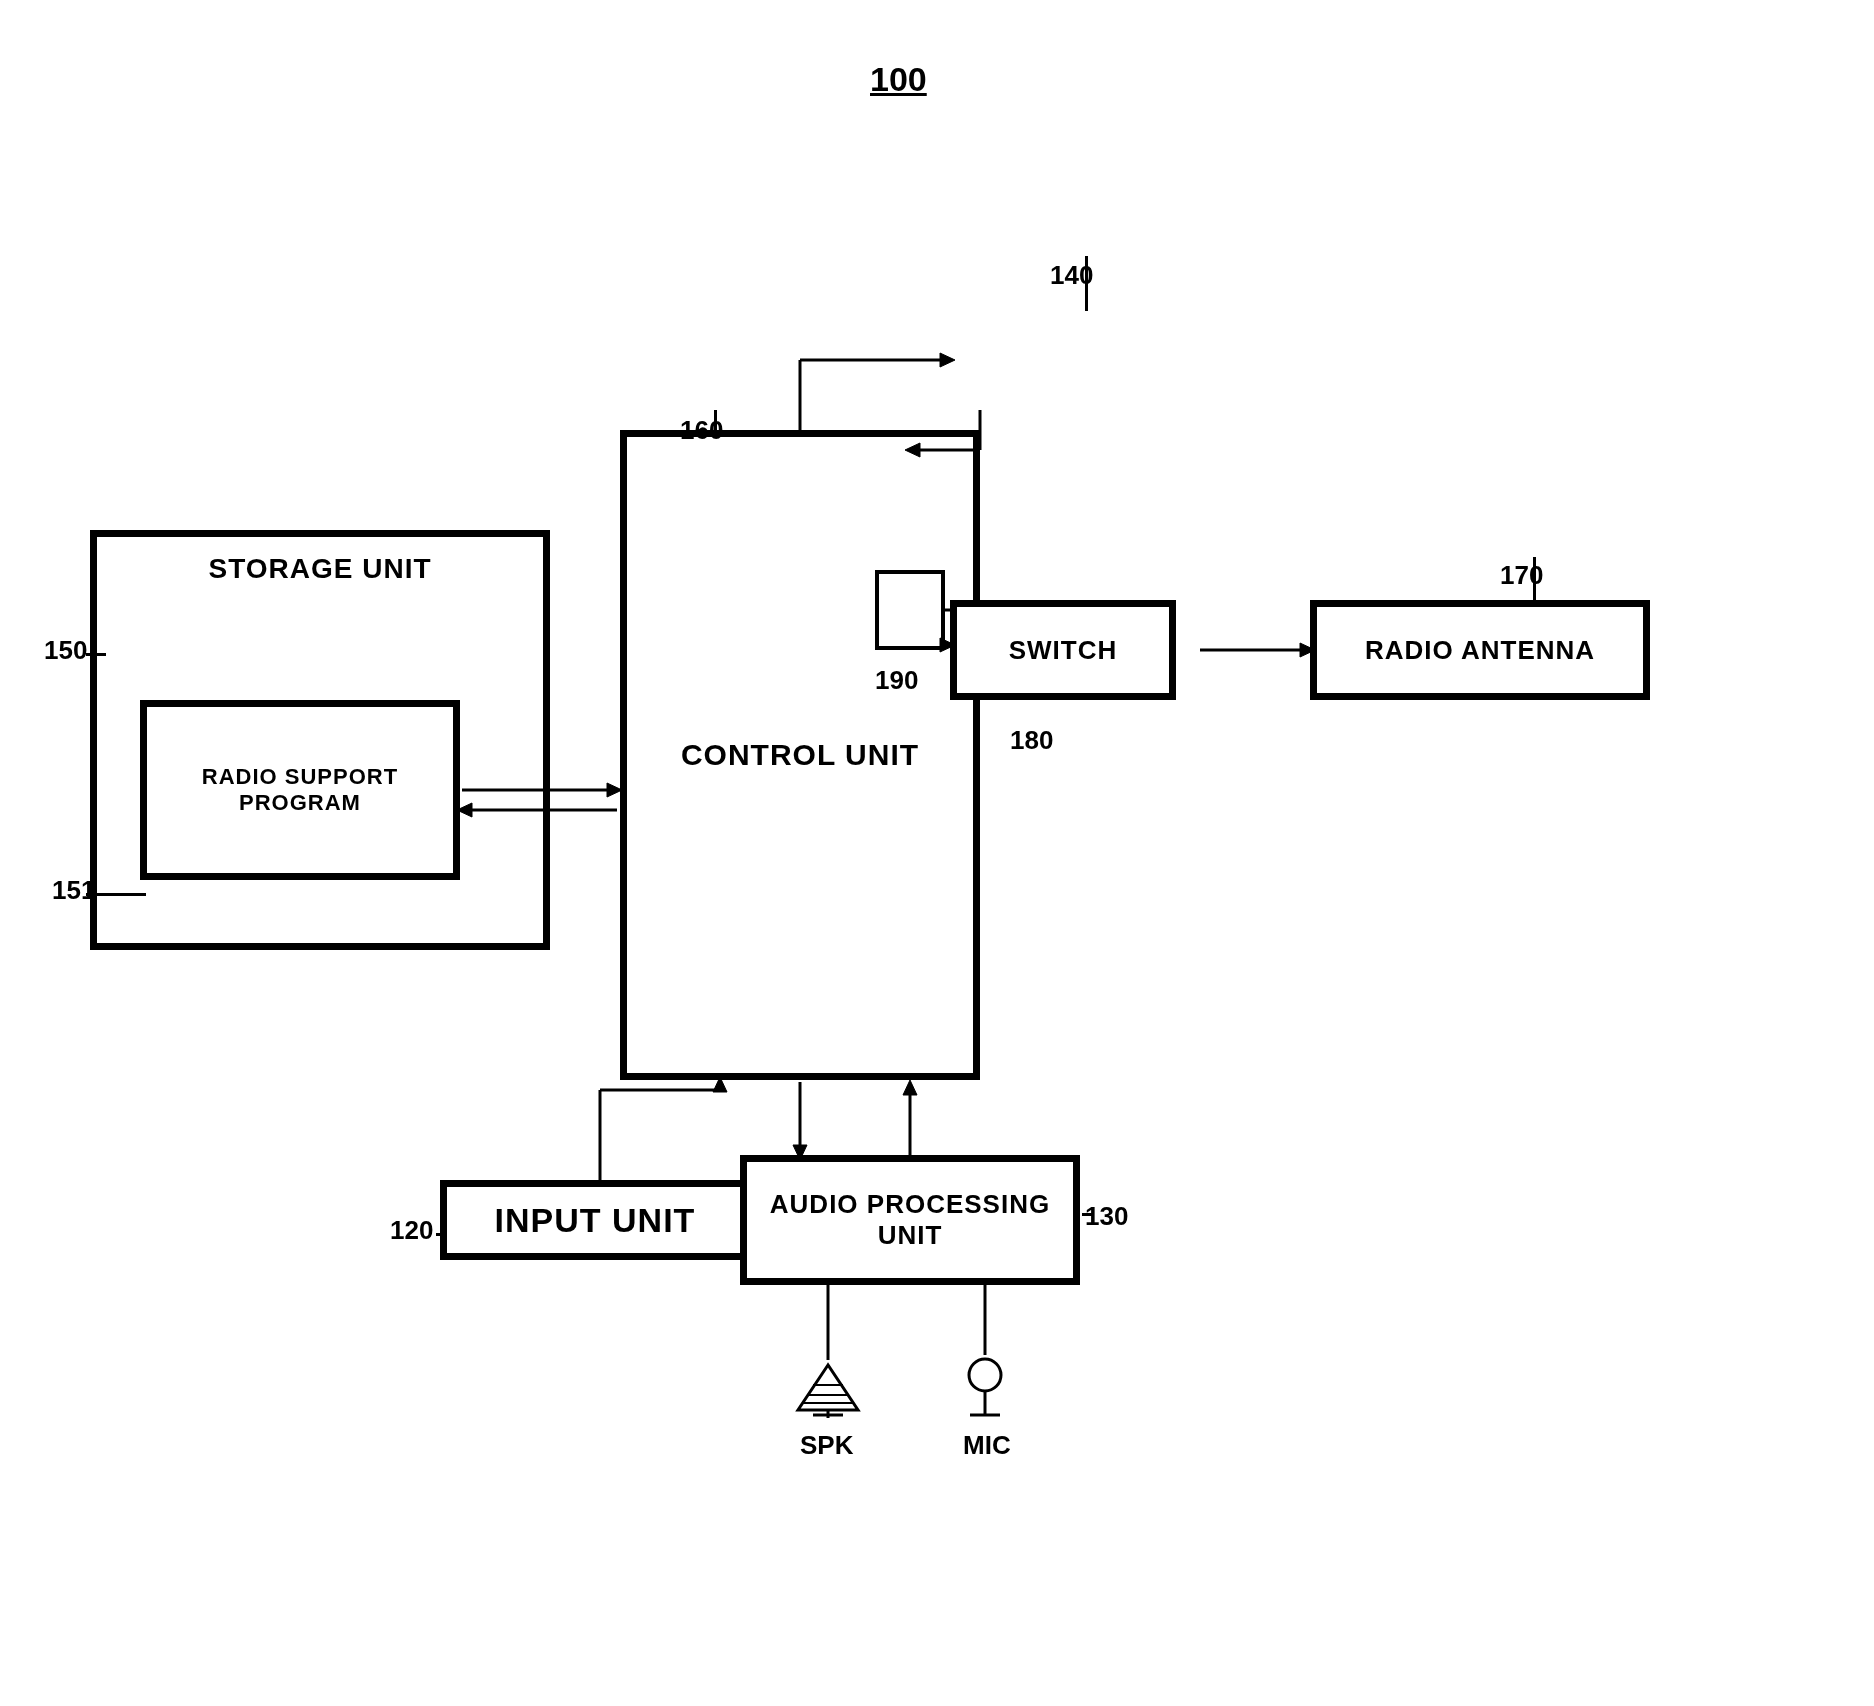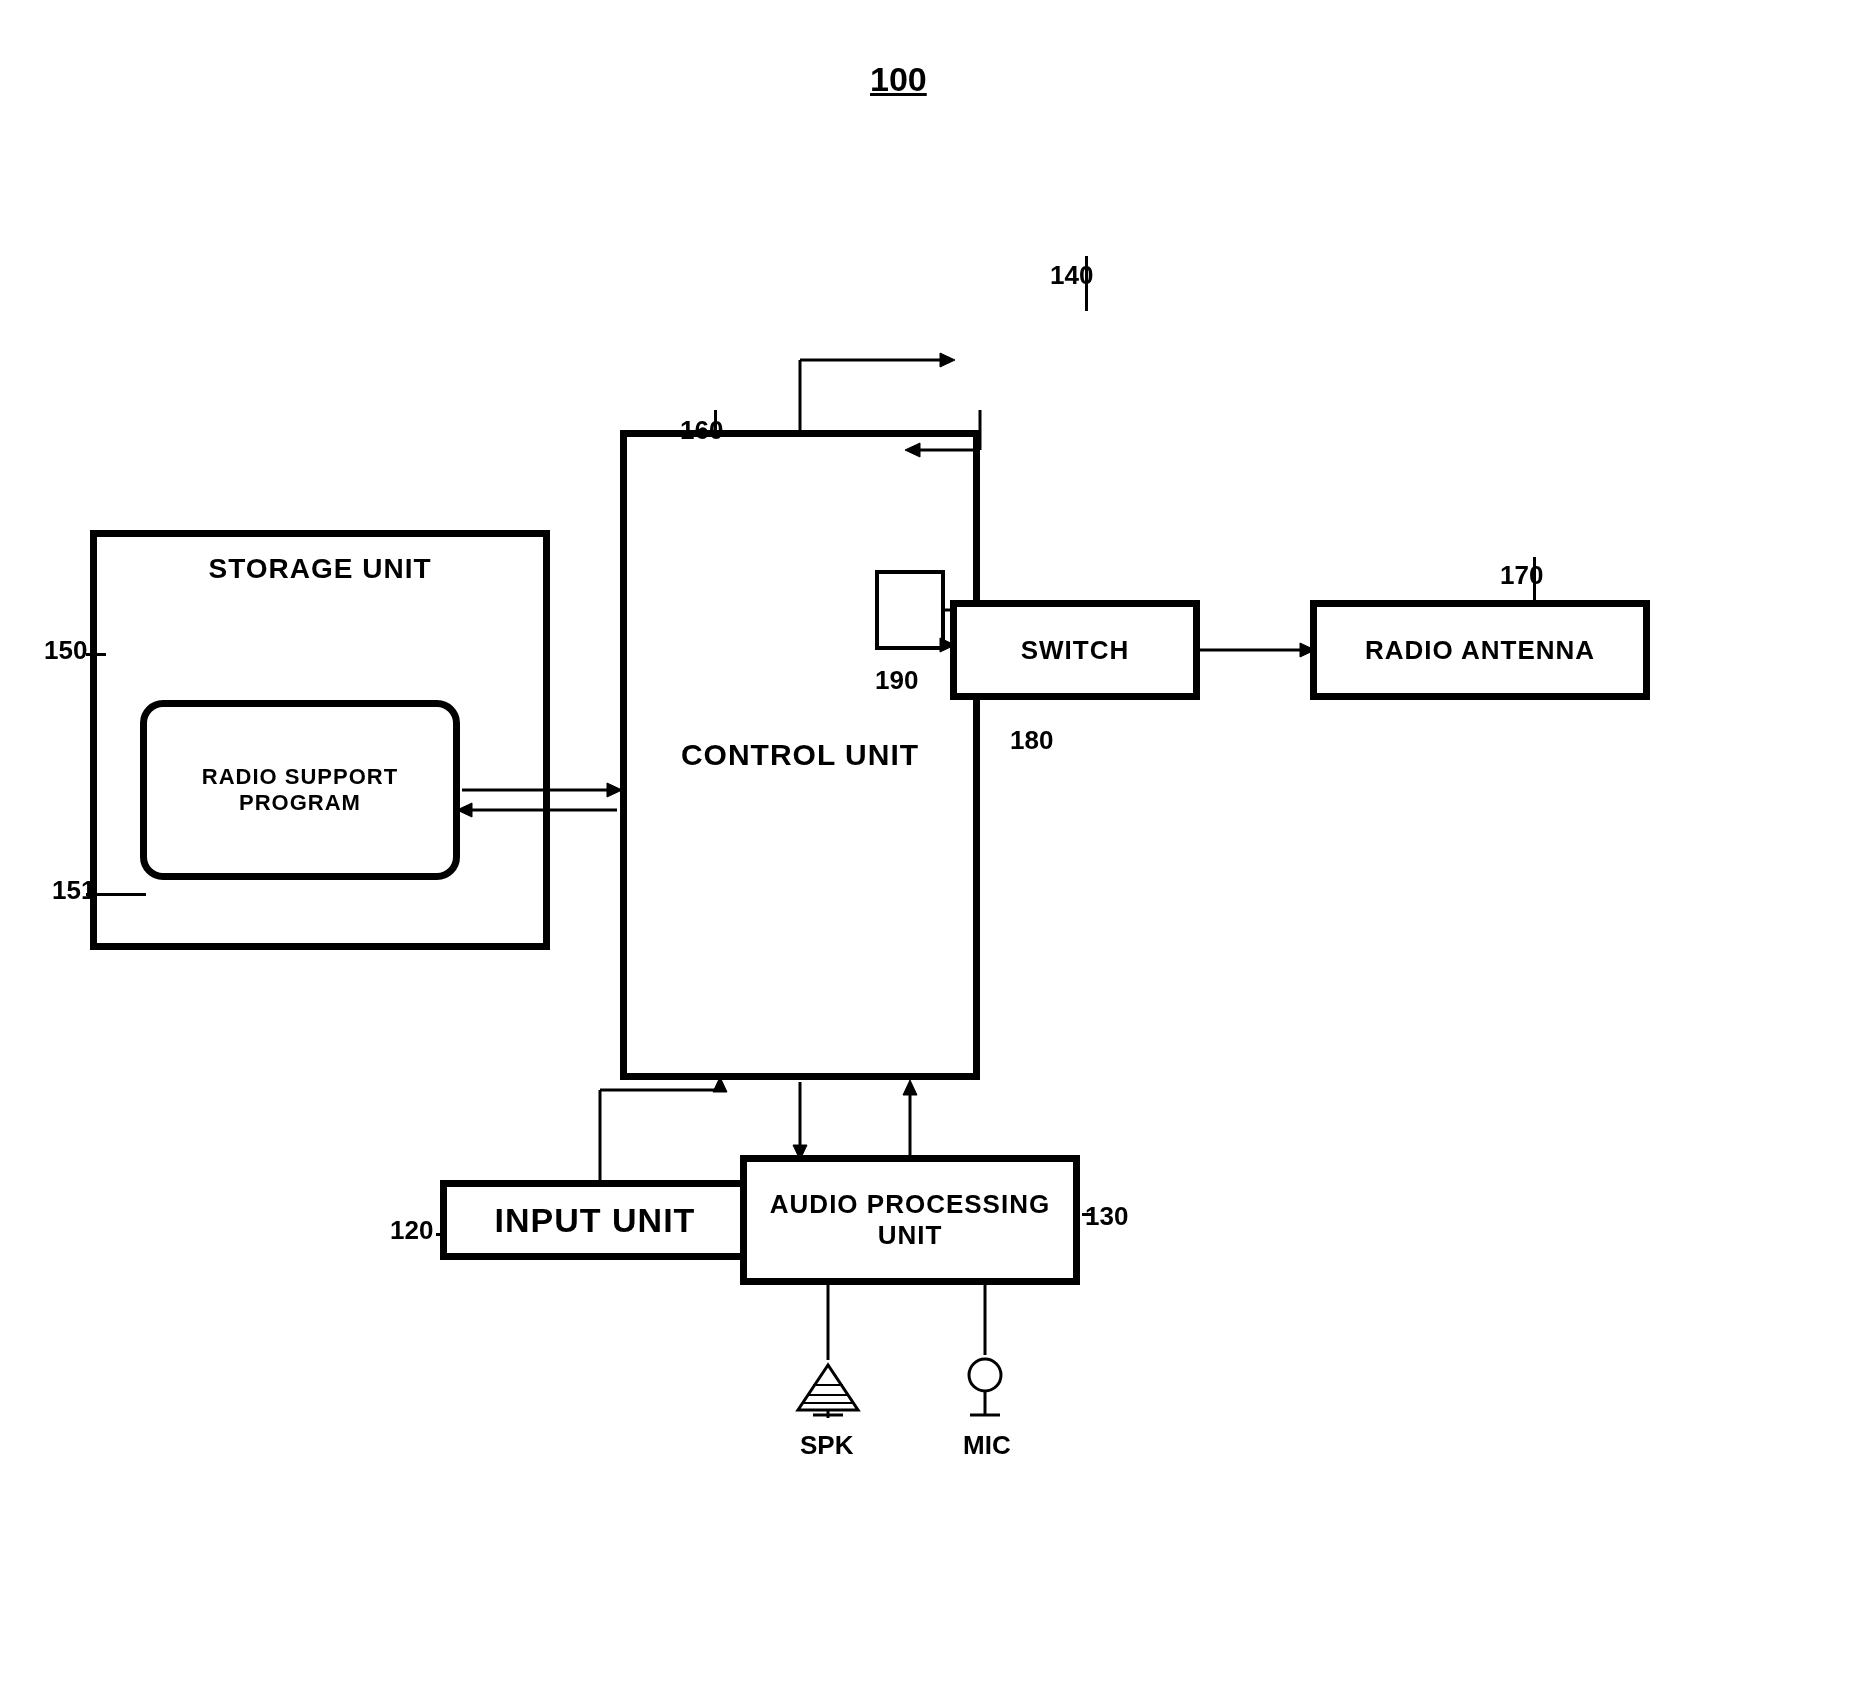--- a/index.html
+++ b/index.html
@@ -67,40 +67,40 @@
     <span>100</span>
   </div>
 
   <div class="box box-thick" style="left:90px; top:530px; width:460px; height:420px; font-size:30px; align-items:flex-start; padding:16px 20px;">
     <span style="font-size:28px; font-weight:bold; text-align:center; width:100%;">STORAGE UNIT</span>
   </div>
 
   <div class="label" style="top:635px; left:44px; font-size:26px;">150</div>
   <div style="position:absolute; top:653px; left:86px; width:20px; height:3px; background:#000;"></div>
 
-  <div class="box box-thick" style="left:140px; top:700px; width:320px; height:180px; font-size:22px;border-radius:23px;">
+  <div class="box box-thick" style="left:140px; top:700px; width:320px; height:180px; font-size:22px;">
     <span style="white-space:pre-line; text-align:center;">RADIO SUPPORT
 PROGRAM</span>
   </div>
 
   <div class="label" style="top:875px; left:52px; font-size:26px;text-align:center;">151</div>
   <div style="position:absolute; top:893px; left:86px; width:60px; height:3px; background:#000;"></div>
 
   <div class="box box-thick" style="left:620px; top:430px; width:360px; height:650px; font-size:30px;">
     <span>CONTROL UNIT</span>
   </div>
 
   <div class="label" style="top:415px; left:680px; font-size:26px;">160</div>
   <div style="position:absolute; top:410px; left:714px; width:3px; height:25px; background:#000;"></div>
 
 
   <div class="label" style="top:260px; left:1050px; font-size:26px;">140</div>
   <div style="position:absolute; top:256px; left:1085px; width:3px; height:55px; background:#000;"></div>
 
-  <div class="box box-thick" style="left:950px; top:600px; width:250px; height:100px; font-size:26px;">
+  <div class="box box-thick" style="left:950px; top:600px; width:226px; height:100px; font-size:26px;">
     <span>SWITCH</span>
   </div>
 
   <div class="label" style="top:725px; left:1010px; font-size:26px;">180</div>
 
   <div class="box box-thick" style="left:1310px; top:600px; width:340px; height:100px; font-size:26px;">
     <span>RADIO ANTENNA</span>
   </div>
 
   <div class="label" style="top:560px; left:1500px; font-size:26px;">170</div>

